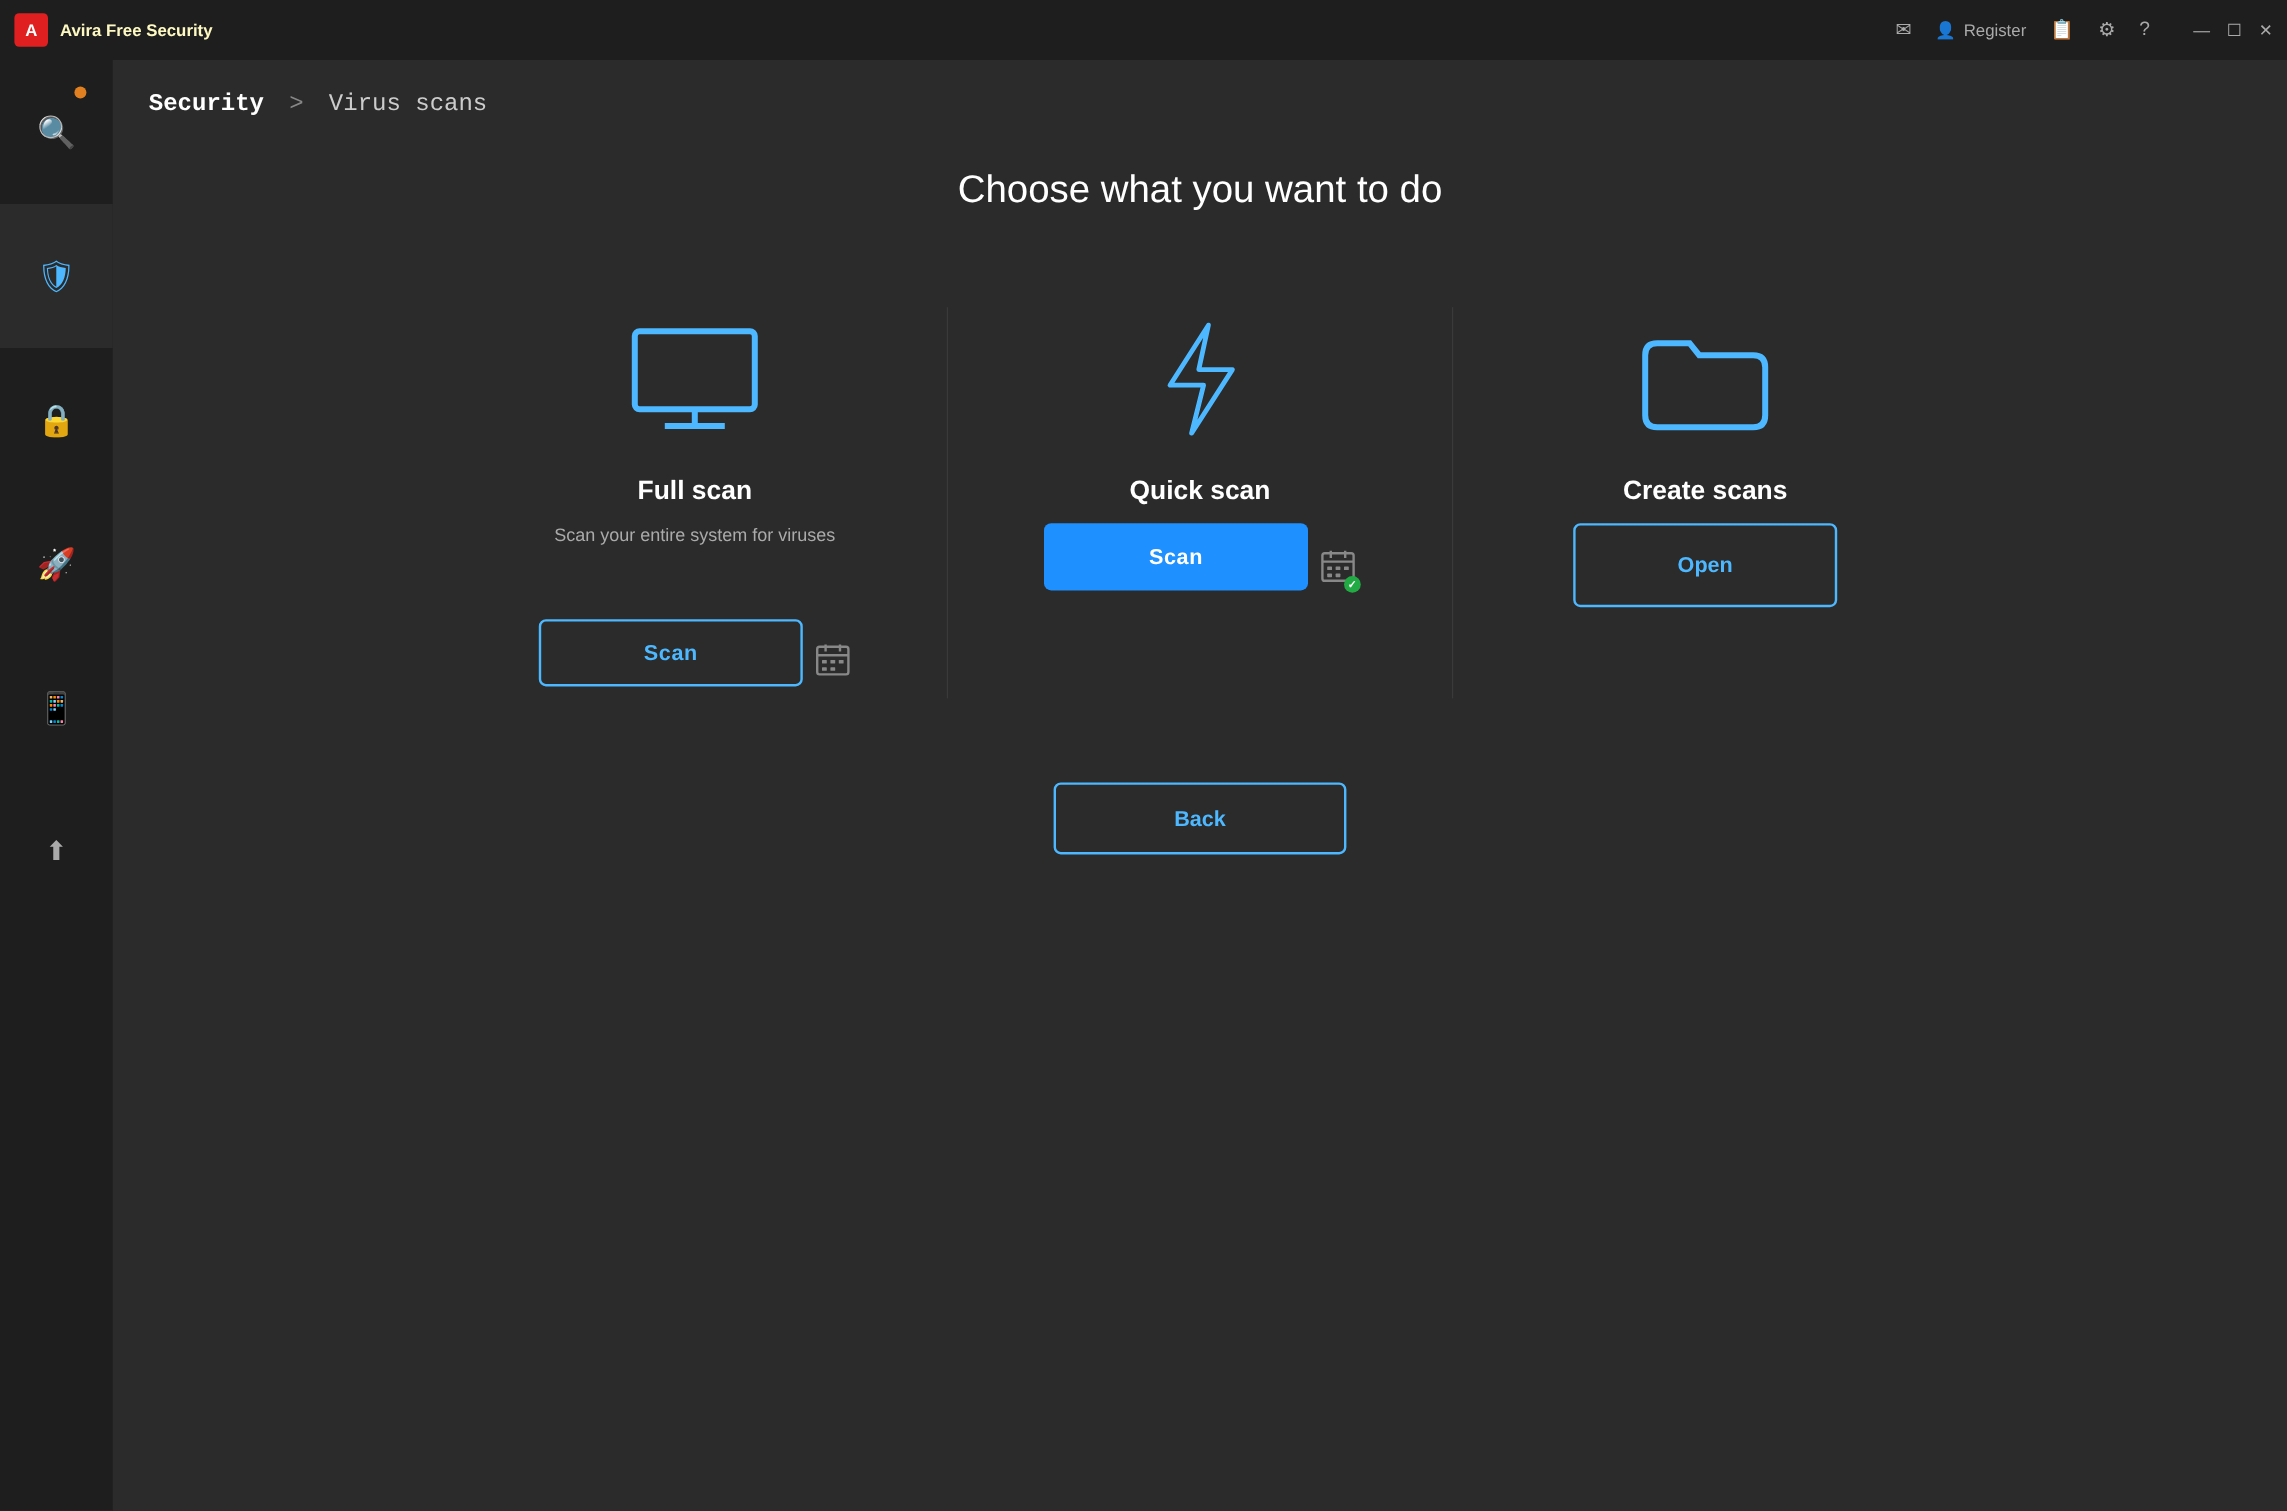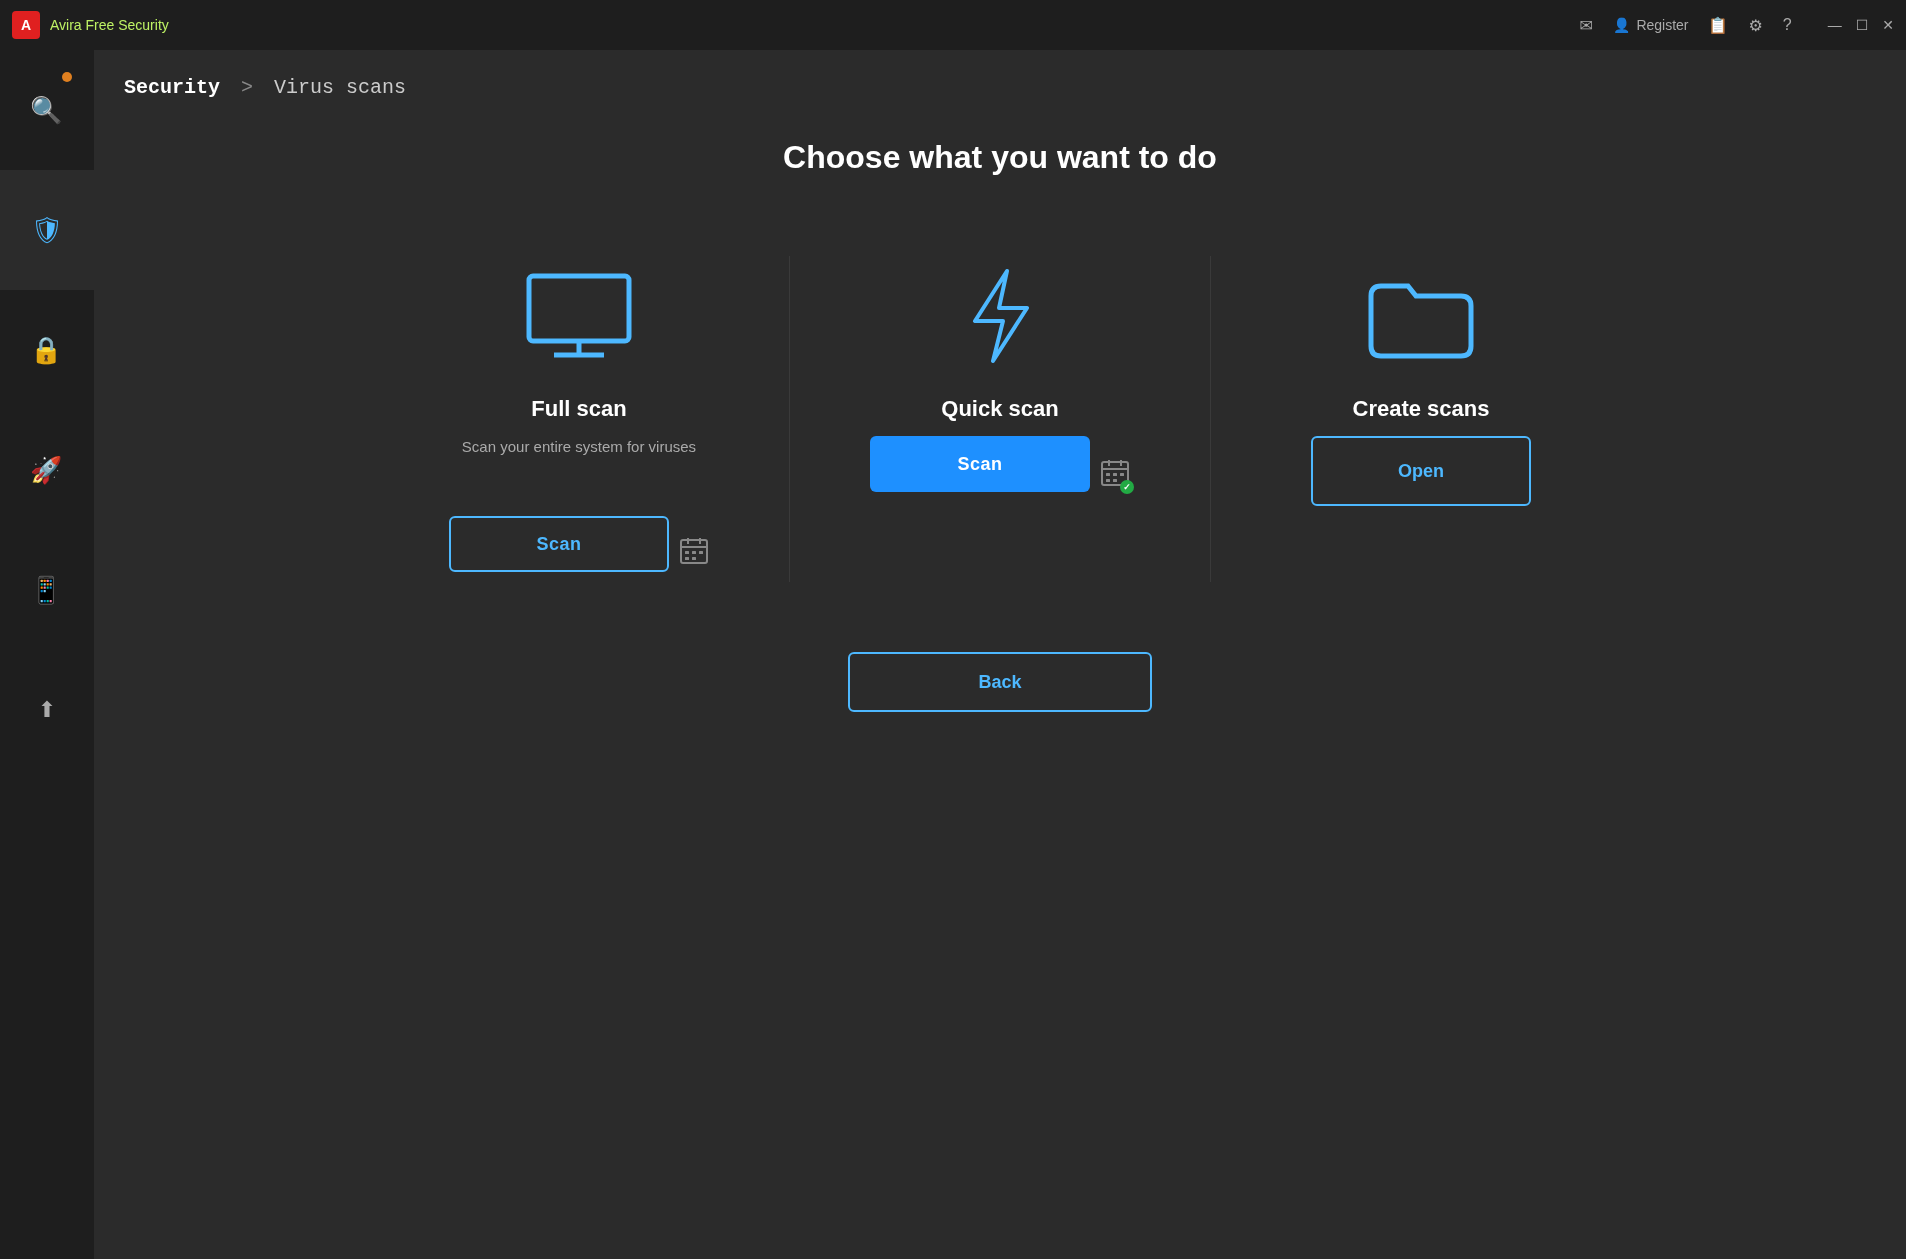--- a/index.html
+++ b/index.html
@@ -35,22 +35,23 @@
       background: #e02020;
       border-radius: 4px;
       display: flex;
       align-items: center;
       justify-content: center;
       color: white;
       font-weight: bold;
       font-size: 14px;
     }
     .title-bar-title {
-      color: #bef264;
+      color: #fef9c3;
       font-size: 14px;
+      font-weight: bold;
     }
     .title-bar-right {
       display: flex;
       align-items: center;
       gap: 20px;
     }
     .title-bar-icon {
       color: #aaaaaa;
       font-size: 16px;
       cursor: pointer;
@@ -154,21 +155,21 @@
       flex: 1;
       display: flex;
       flex-direction: column;
       align-items: center;
       padding: 20px 60px;
     }
 
     .page-heading {
       color: #ffffff;
       font-size: 32px;
-      font-weight: 700;
+      font-weight: 400;
       margin-bottom: 60px;
       text-align: center;
     }
 
     
     .cards-row {
       display: flex;
       gap: 0;
       width: 100%;
       max-width: 1400px;
@@ -296,21 +297,21 @@
     }
     .schedule-check-icon .check-badge::after {
       content: '✓';
       color: white;
       font-size: 9px;
       font-weight: bold;
     }
 
     
     .back-btn {
-      width: 304px;
+      width: 244px;
       height: 60px;
       border: 2px solid #4db8ff;
       background: transparent;
       color: #4db8ff;
       font-size: 18px;
       font-weight: 600;
       border-radius: 6px;
       cursor: pointer;
       margin-top: 10px;
     }

